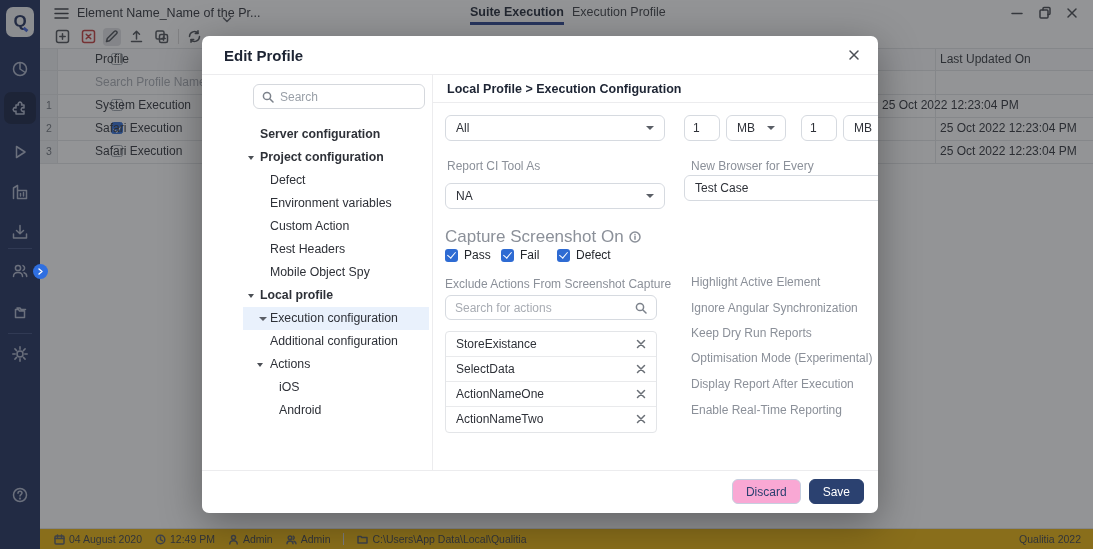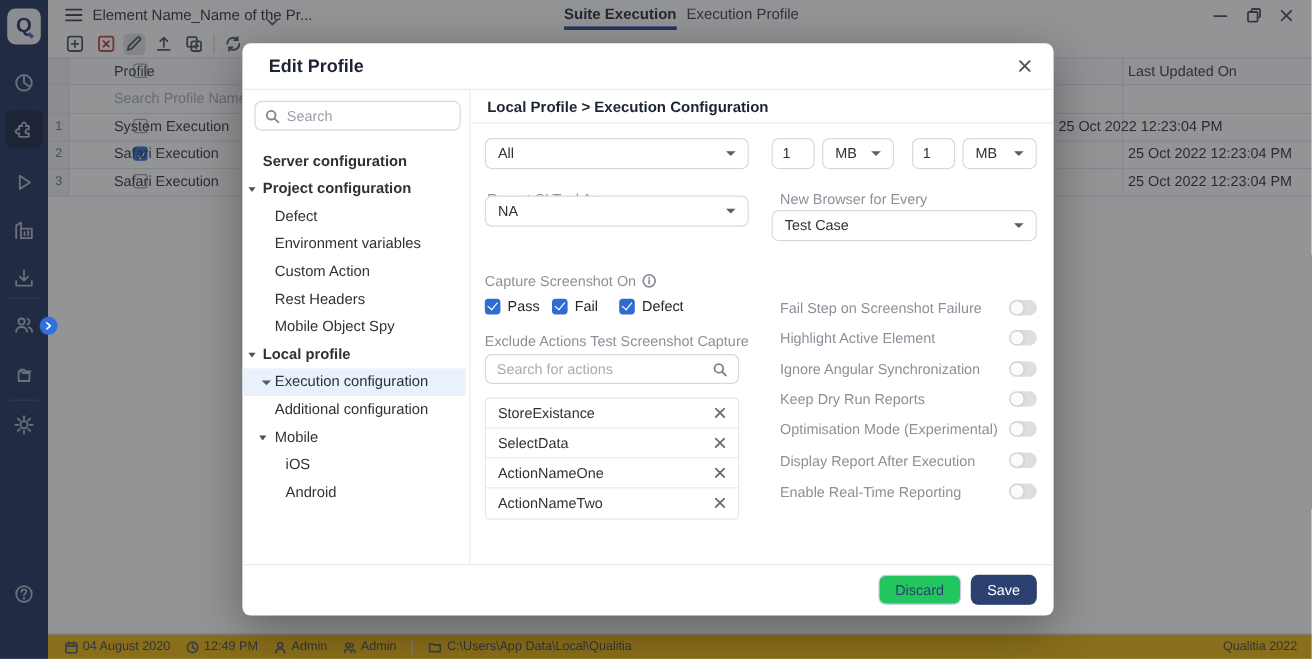--- a/index.html
+++ b/index.html
@@ -64,21 +64,21 @@
     border-radius:50%; z-index:60; display:flex; align-items:center; justify-content:center; }
   .badge-chev svg { width:7px; height:7px; color:#fff; }
 
   
   .backdrop { position:absolute; left:0; top:0; width:1093px; height:549px; background:rgba(40,42,46,0.50); z-index:50; }
   .dialog { position:absolute; left:202px; top:36px; width:676px; height:477px; background:#fff;
     border-radius:7px; z-index:100; box-shadow:0 10px 40px rgba(0,0,0,0.35); overflow:hidden; }
   .dlg-header { position:relative; height:39px; border-bottom:1px solid #ececee; }
   .dlg-title { position:absolute; left:22px; top:11px; font-size:15px; font-weight:bold; color:#1d2433; }
   .dlg-close { position:absolute; right:16px; top:11px; width:16px; height:16px; color:#4b4f55; }
-  .dlg-body { position:relative; display:flex; height:395px; }
+  .dlg-body { position:relative; display:flex; height:395px;margin-left:41px; }
 
   .dlg-nav { position:relative; width:190px; border-right:1px solid #ececee; }
   .nav-search { position:absolute; left:10px; top:9px; width:172px; height:25px; border:1px solid #d5d8dd;
     border-radius:6px; display:flex; align-items:center; padding:0 8px; gap:6px; }
   .nav-search input { border:none; outline:none; width:120px; font-size:12px; font-family:inherit; color:#2e3138; }
   .nav-search input::placeholder { color:#9aa0a8; }
   .mag { width:12px; height:12px; color:#7c828b; flex:none; }
   .mag svg { width:12px; height:12px; display:block; }
   .tree { position:absolute; left:0; top:48px; width:186px; }
   .titem { position:relative; height:23px; line-height:23px; font-size:12.3px; color:#2e3138; }
@@ -95,21 +95,21 @@
     font-size:12.5px; font-weight:bold; color:#1d2433; }
   .content { position:relative; height:367px; }
 
   .fld { position:absolute; height:26px; border:1px solid #d6dae0; border-radius:6px; background:#fff;
     font-size:12px; color:#2e3138; }
   .sel { display:flex; align-items:center; justify-content:space-between; padding:0 10px; }
   .sel::after { content:""; width:0; height:0; border-left:4px solid transparent; border-right:4px solid transparent;
     border-top:4.5px solid #5a5e66; margin-left:6px; }
   .numin { padding:0 8px; display:flex; align-items:center; }
   .flabel { position:absolute; font-size:12px; color:#8b9099; }
-  .sect { position:absolute; font-size:12px; color:#8b9099; display:flex; align-items:center; gap:5px; }
+  .sect { position:absolute; font-size:17px; color:#8b9099; display:flex; align-items:center; gap:5px; }
   .info-ic { width:12px; height:12px; color:#8b9099; }
   .info-ic svg { width:12px; height:12px; display:block; }
 
   .ckrow { position:absolute; display:flex; align-items:center; gap:6px; font-size:12px; color:#23262c; }
   .ck { width:13px; height:13px; border-radius:3px; background:#2e6bd3; position:relative; flex:none; }
   .ck::after { content:""; position:absolute; left:3.5px; top:1px; width:4px; height:7px;
     border:solid #fff; border-width:0 1.7px 1.7px 0; transform:rotate(40deg); }
 
   .act-search { position:absolute; width:212px; height:25px; border:1px solid #d6dae0; border-radius:6px;
     display:flex; align-items:center; padding:0 9px; justify-content:space-between; }
@@ -126,21 +126,21 @@
   .tgrow .tlabel { position:absolute; left:0; top:1px; font-size:12px; color:#8b9099; white-space:nowrap; }
   .toggle { position:absolute; right:0; top:1px; width:23px; height:13px; background:#dddee1;
     border-radius:7px; }
   .toggle::after { content:""; position:absolute; left:1px; top:1px; width:11px; height:11px;
     background:#fbfbfc; border-radius:50%; box-shadow:0 0 2px rgba(0,0,0,0.25); }
 
   .dlg-footer { position:relative; height:42px; border-top:1px solid #ececee; display:flex;
     align-items:center; justify-content:flex-end; gap:8px; padding-right:14px; }
   .btn { height:25px; border-radius:6px; font-size:12px; padding:0 13px; display:flex; align-items:center;
     font-family:inherit; }
-  .btn-outline { border:1px solid #c6cfdf; color:#2b4170; background:#22c55e; }
+  .btn-outline { border:1px solid #c6cfdf; color:#2b4170; background:#f9a8d4; }
   .btn-solid { background:#2b4170; color:#fff; border:1px solid #2b4170; }
 
   svg { stroke:currentColor; fill:none; stroke-width:1.5; stroke-linecap:round; stroke-linejoin:round; }
 </style>
 </head>
 <body>
 
 <div class="sidebar">
   <div class="logo">
       <span>Q</span>
@@ -414,21 +414,21 @@
             <span class="lbl">Local profile</span>
           </div>
         <div class="titem ind1 sel">
             <span class="lbl">Execution configuration</span>
           </div>
         <div class="titem ind1">
             <span class="lbl">Additional configuration</span>
           </div>
         <div class="titem ind1">
             <span class="caret c1"></span>
-            <span class="lbl">Mobile</span>
+            <span class="lbl">Actions</span>
           </div>
         <div class="titem ind2">
             <span class="lbl">iOS</span>
           </div>
         <div class="titem ind2">
             <span class="lbl">Android</span>
           </div>
       </div>
     </div>
 
@@ -445,21 +445,21 @@
             <span>MB</span>
           </div>
         <div class="fld numin" style="left:368px; top:12px; width:36px">
             <span>1</span>
           </div>
         <div class="fld sel" style="left:410px; top:12px; width:62px">
             <span>MB</span>
           </div>
 
         <div class="flabel" style="left:14px; top:56px">Report CI Tool As</div>
-        <div class="fld sel" style="left:12px; top:60px; width:220px">
+        <div class="fld sel" style="left:12px; top:80px; width:220px">
             <span>NA</span>
           </div>
         <div class="flabel" style="left:258px; top:56px">New Browser for Every</div>
         <div class="fld sel" style="left:251px; top:72px; width:221px">
             <span>Test Case</span>
           </div>
 
         <div class="sect" style="left:12px; top:124px">
           <span>Capture Screenshot On</span>
           <span class="info-ic">
@@ -475,21 +475,21 @@
           </div>
         <div class="ckrow" style="left:68px; top:145px">
             <span class="ck"></span>
             <span>Fail</span>
           </div>
         <div class="ckrow" style="left:124px; top:145px">
             <span class="ck"></span>
             <span>Defect</span>
           </div>
 
-        <div class="flabel" style="left:12px; top:174px">Exclude Actions Test Screenshot Capture</div>
+        <div class="flabel" style="left:12px; top:174px">Exclude Actions From Screenshot Capture</div>
         <div class="act-search" style="left:12px; top:192px">
           <input placeholder="Search for actions" style="">
           <span class="mag">
               <svg viewBox="0 0 12 12">
                 <circle cx="5" cy="5" r="3.6"></circle>
                 <path d="M8 8l3 3"></path>
               </svg>
             </span>
         </div>
 
@@ -521,24 +521,20 @@
           <div class="act-row">
               <span class="alabel">ActionNameTwo</span>
               <span class="act-x">
                 <svg viewBox="0 0 12 12">
                   <path d="M2.5 2.5l7 7 M9.5 2.5l-7 7"></path>
                 </svg>
               </span>
             </div>
         </div>
 
-        <div class="tgrow" style="top:146px">
-            <span class="tlabel">Fail Step on Screenshot Failure</span>
-            <span class="toggle"></span>
-          </div>
         <div class="tgrow" style="top:171px">
             <span class="tlabel">Highlight Active Element</span>
             <span class="toggle"></span>
           </div>
         <div class="tgrow" style="top:197px">
             <span class="tlabel">Ignore Angular Synchronization</span>
             <span class="toggle"></span>
           </div>
         <div class="tgrow" style="top:222px">
             <span class="tlabel">Keep Dry Run Reports</span>

